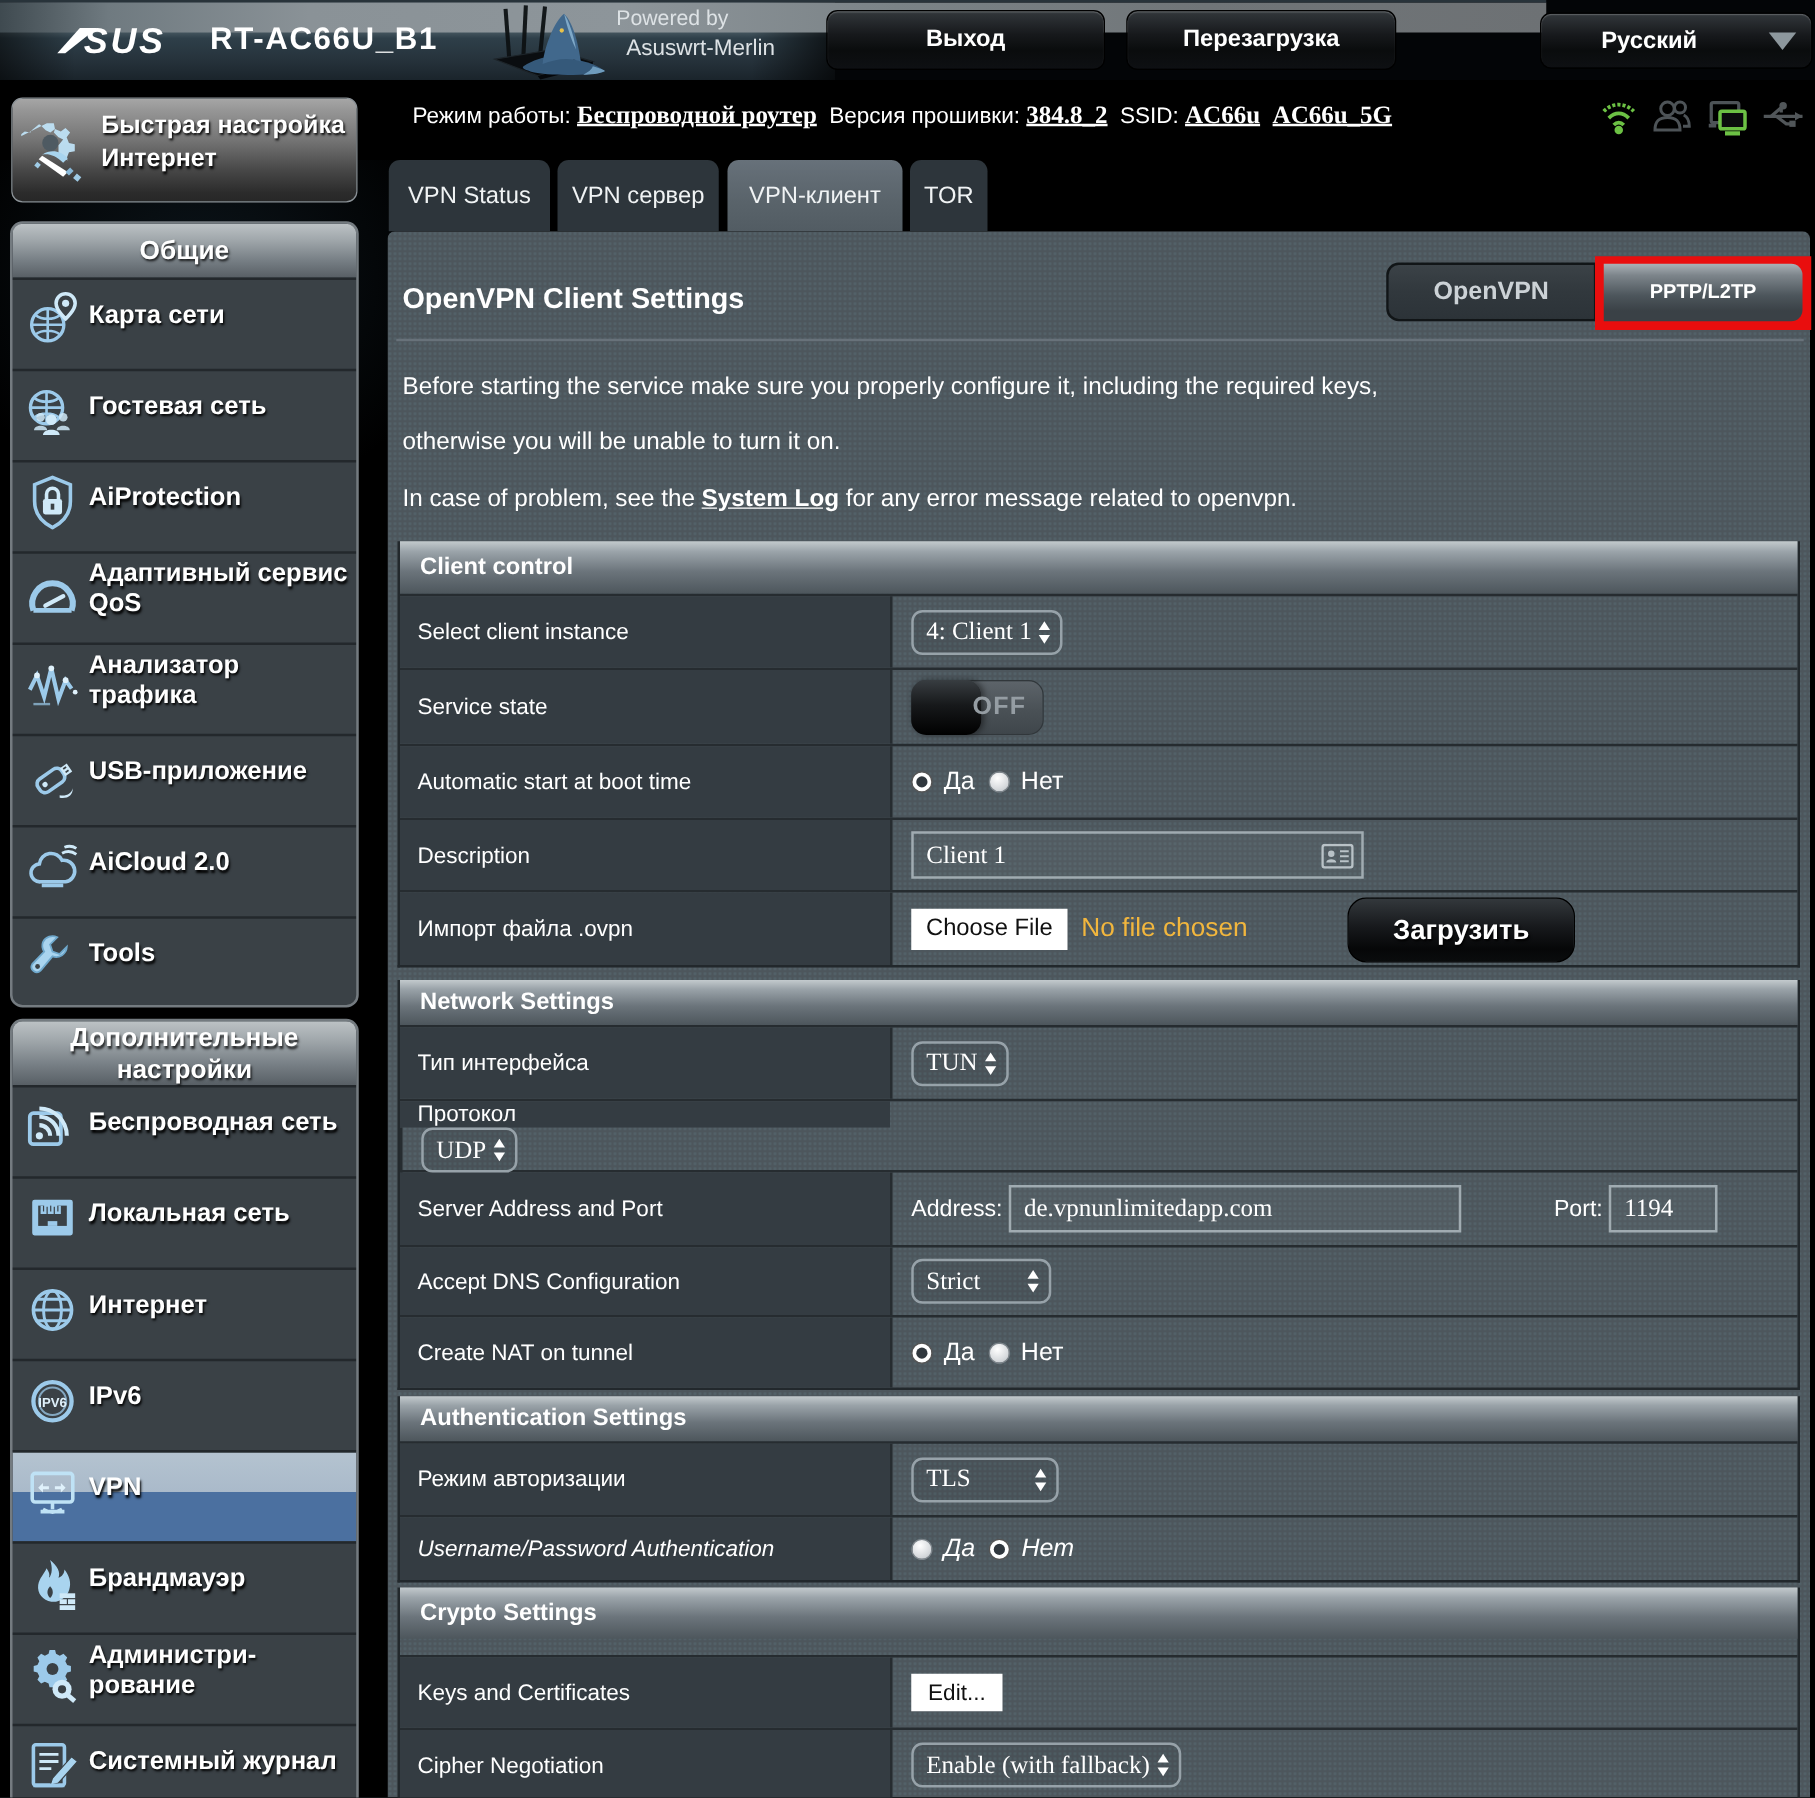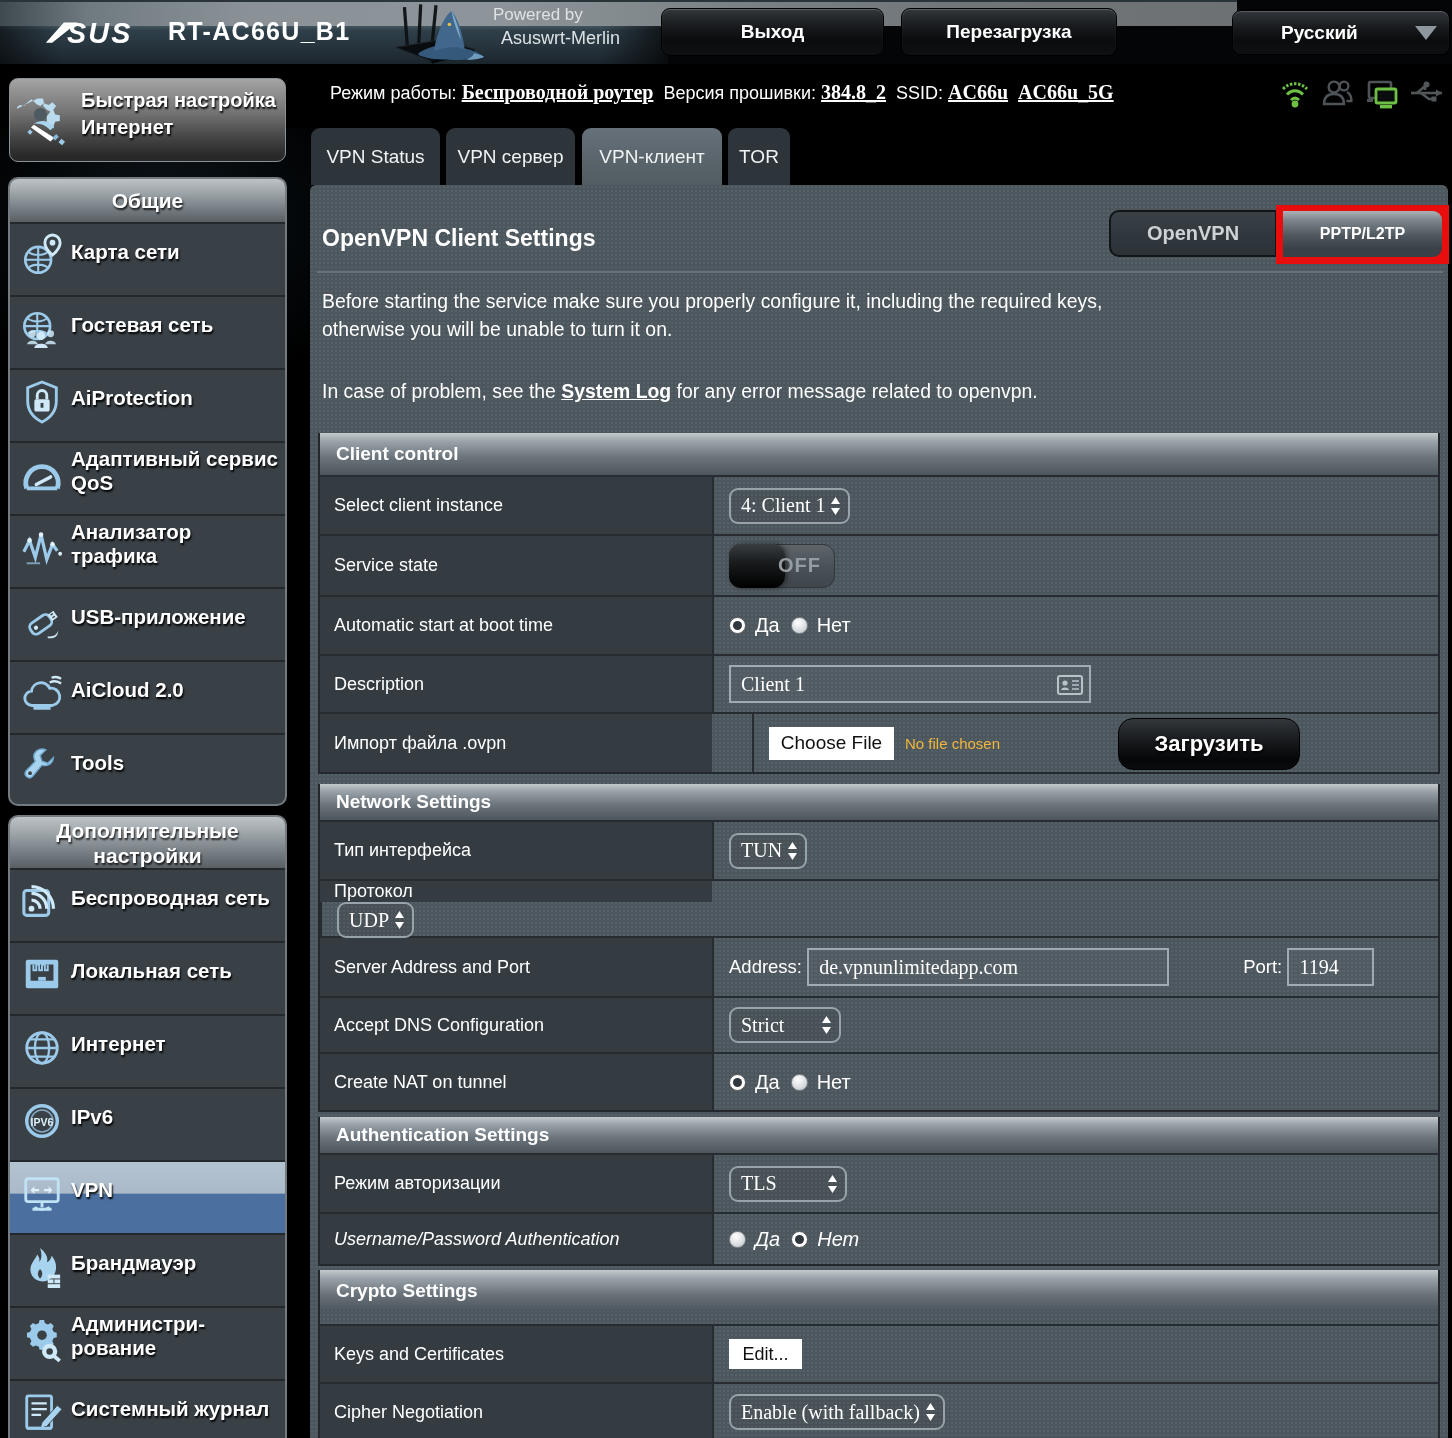--- a/index.html
+++ b/index.html
@@ -73,21 +73,21 @@
 #pre { position:relative; height:248px; }
 #hd { position:absolute; left:12px; top:40px; color:#fff; font-weight:bold; font-size:23px; }
 #ovbtn { position:absolute; left:799px; top:25px; width:168px; height:47px; border-radius:10px 0 0 10px;
   background:linear-gradient(180deg,#3b4247 0%,#31383d 50%,#2c3338 100%); border:2px solid #111517;
   color:#ccd2d6; font-weight:bold; font-size:20px; display:flex; align-items:center; justify-content:center; }
 #redbox { position:absolute; left:966px; top:20px; width:173px; height:59px; background:#e90e0e; }
 #pptpbtn { position:absolute; left:7px; top:6px; width:159px; height:46px; border-radius:0 9px 9px 0;
   background:linear-gradient(180deg,#abb2b7 0%,#7d858b 20%,#4d565c 55%,#3a4146 82%,#3a4146 100%);
   color:#fff; font-weight:bold; font-size:16px; display:flex; align-items:center; justify-content:center; }
 #sep { position:absolute; left:7px; top:86px; width:1126px; height:2px; background:#68727a; }
-.para { position:absolute; left:12px; color:#fff; font-size:19.4px; line-height:28px; }
+.para { position:absolute; left:12px; color:#fff; font-size:19.4px; line-height:44px; }
 
 .tbl { margin:0 8px; border:2px solid #22282c; border-top:none; }
 .thead { background:linear-gradient(180deg,#c3cacd 0%,#9aa3a9 20%,#6b747b 58%,#4d565c 100%);
   color:#fff; font-weight:bold; font-size:19px; display:flex; align-items:center; padding-left:16px; }
 .row { display:flex; border-top:2px solid #262c30; }
 .lbl { width:392px; flex:none; background:#343c42; color:#fff; font-size:18px;
   display:flex; align-items:center; padding-left:14px; }
 .val { flex:1; border-left:2px solid #262c30; display:flex; align-items:center; padding-left:15px;
   color:#fff; position:relative; }
 .tgap { height:9px; }
@@ -108,21 +108,21 @@
 .tog { position:relative; width:106px; height:44px; border-radius:12px;
   background:linear-gradient(180deg,#5d646a 0%,#4a5156 55%,#3f464b 100%); border:1px solid #31373b; }
 .tog .knob { position:absolute; left:-1px; top:-1px; width:56px; height:44px; border-radius:12px;
   background:linear-gradient(180deg,#383d41 0%,#17191b 45%,#000 100%); box-shadow:2px 0 5px rgba(0,0,0,.45); }
 .tog .off { position:absolute; right:13px; top:9px; font-weight:bold; font-size:20px; color:#939b a1;
   letter-spacing:1px; color:#959da3; }
 .whitebtn { background:#fff; color:#111; font-size:19px; display:flex; align-items:center; justify-content:center; }
 .blackbtn { border-radius:15px; background:linear-gradient(180deg,#33383c 0%,#17191c 45%,#060708 80%,#0a0c0d 100%);
   color:#fff; font-weight:bold; font-size:22px; display:flex; align-items:center; justify-content:center;
   border:1px solid #000; text-shadow:1px 2px 2px #000; }
-.orange { color:#f2b63d; font-size:15px; }
+.orange { color:#f2b63d; font-size:21px; }
 </style>
 </head>
 <body>
 
 <div id="banner">
   <div id="banleft"></div>
   <div id="banstrip"></div>
   <svg class="logo" viewBox="0 0 110 32">
     <g fill="#fff">
       <path d="M21 7 L34 7 L10 26 L4 26 Z"></path>
@@ -429,21 +429,21 @@
       <div class="inp" style="width:362px;position:relative;">Client 1
         <svg style="position:absolute;right:6px;top:8px;" width="26" height="20" viewBox="0 0 26 20">
               <rect x="1" y="1" width="24" height="18" rx="2" fill="none" stroke="#b9c2c7" stroke-width="2"></rect>
               <circle cx="8" cy="8" r="2.6" fill="#b9c2c7"></circle>
               <path d="M4 15 C4 11.5 12 11.5 12 15 Z" fill="#b9c2c7"></path>
               <path d="M15 6h7M15 10h7M15 14h7" stroke="#b9c2c7" stroke-width="1.6"></path>
             </svg>
       </div>
     </div>
       </div>
-    <div class="row" style="height:60px;gap:40px;" id="importrow">
+    <div class="row" style="height:60px;" id="importrow">
         <div class="lbl">Импорт файла .ovpn</div>
         <div class="val">
       <div class="whitebtn" style="width:125px;height:33px;">Choose File</div>
       <span class="orange" style="margin-left:11px;">No file chosen</span>
       <div class="blackbtn" style="position:absolute;left:364px;top:4px;width:182px;height:52px;">Загрузить</div>
     </div>
       </div>
   </div>
   <div class="tgap" style="height:10px;"></div>
 

